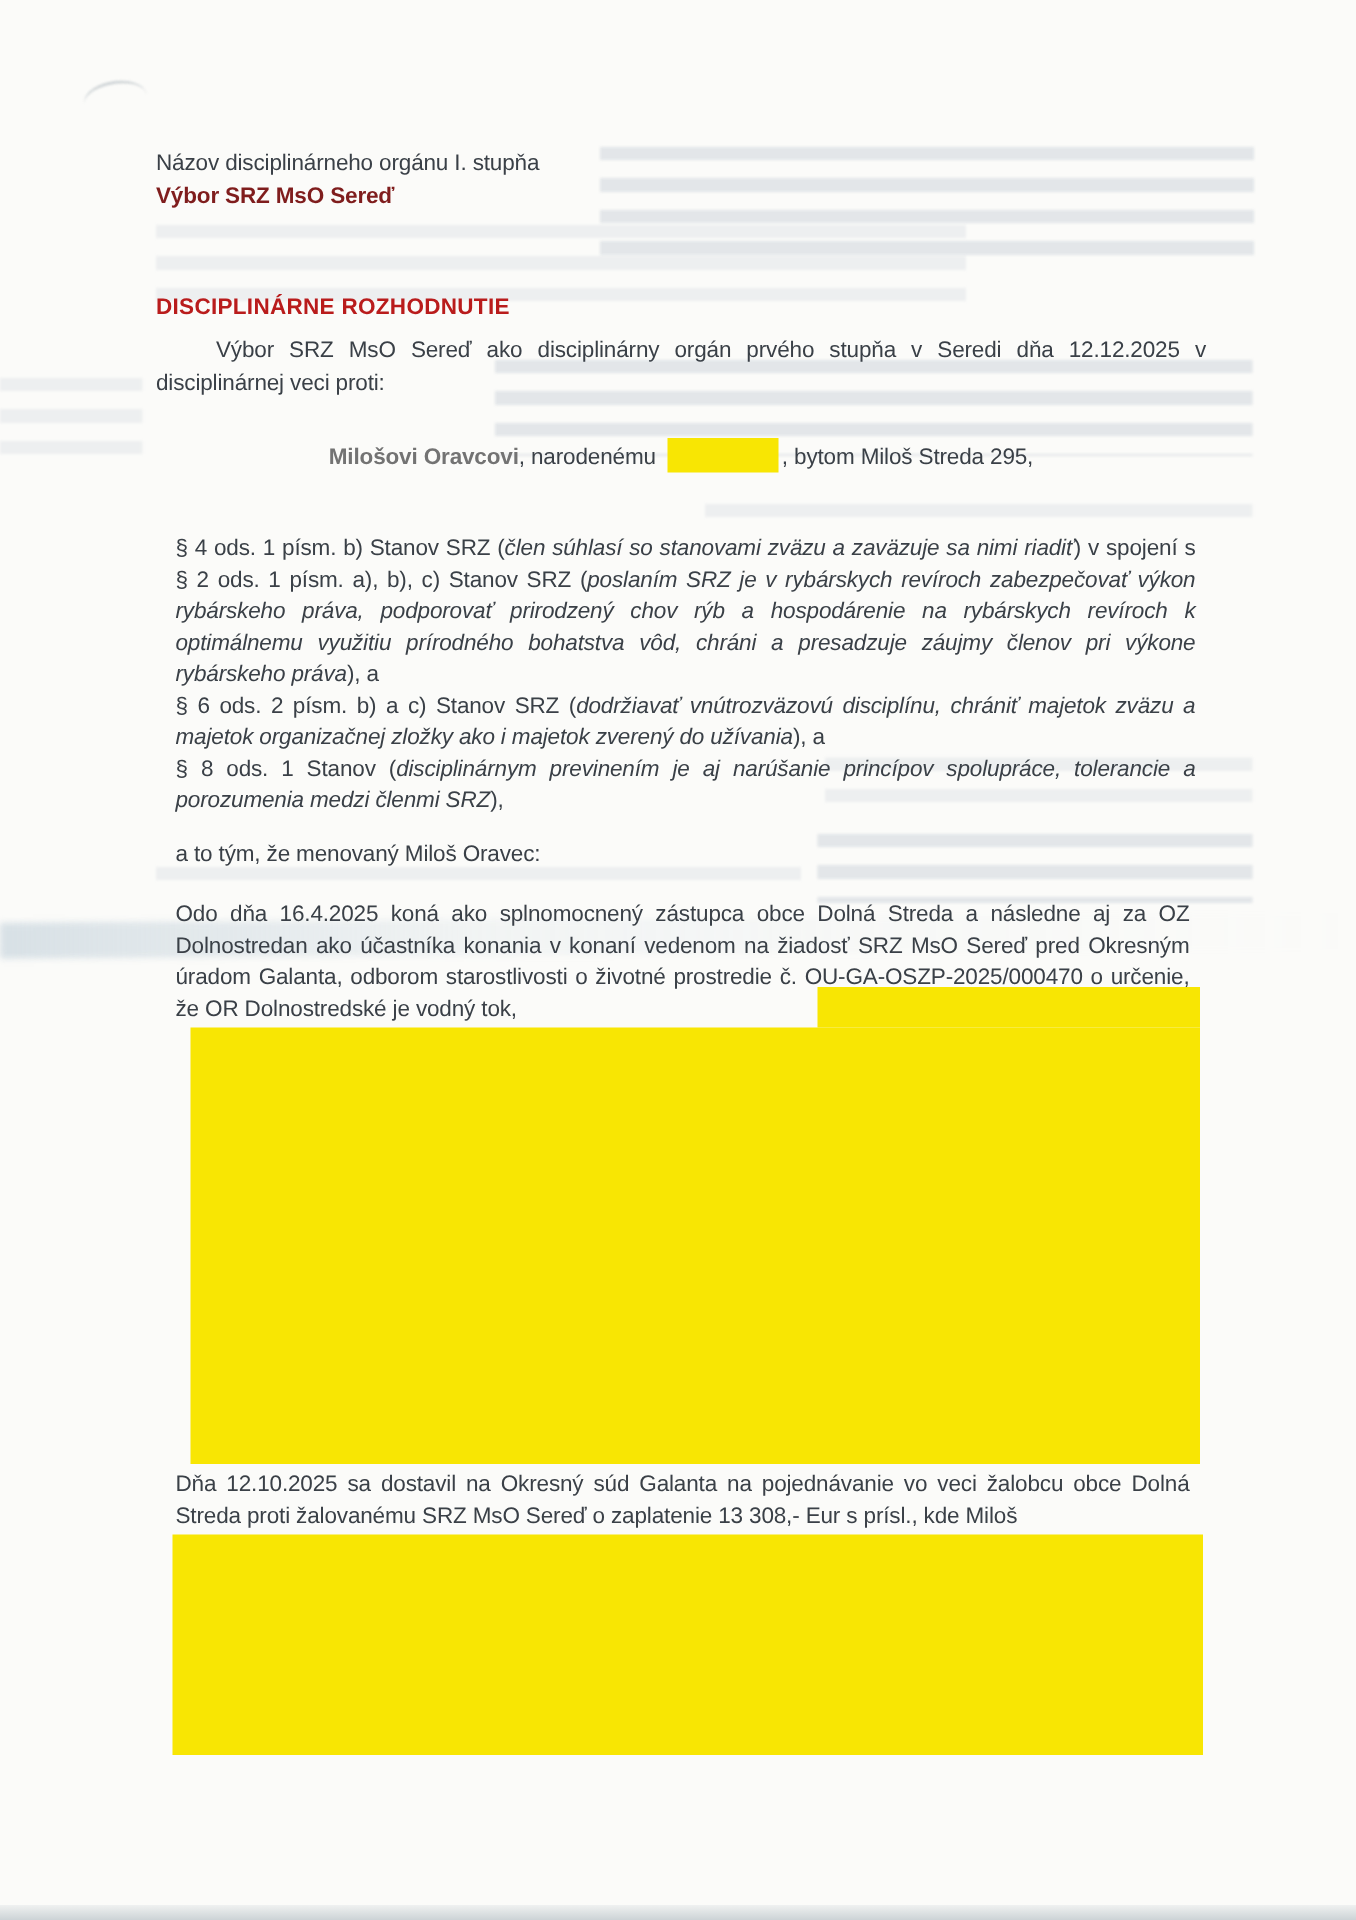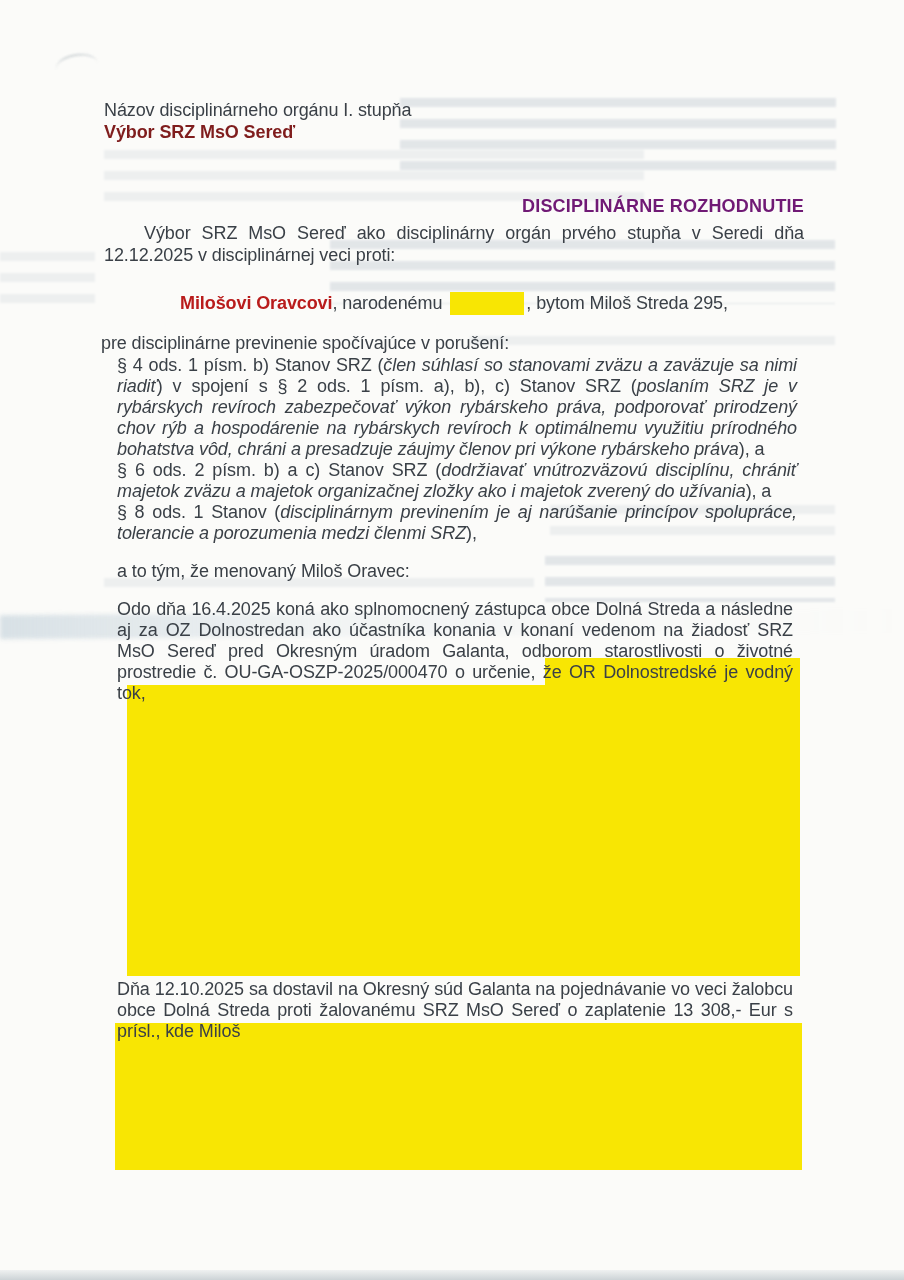--- a/index.html
+++ b/index.html
@@ -3,32 +3,32 @@
 <meta charset="utf-8">
 <style>
   html,body{margin:0;padding:0;background:#e9eaec;}
   .page{
     position:relative;
     width:904px;height:1280px;
     background:#fbfbf9;
     overflow:hidden;
     font-family:"Liberation Sans", sans-serif;
     color:var(--ink,#3a4047);
-    font-size:18px;
+    font-size:15px;
     letter-spacing:-0.1px;
   }
   .abs{position:absolute;margin:0;}
   .txt{z-index:3;}
-  .b{font-weight:bold;color:#b91c1c;text-align:right;}
+  .b{font-weight:bold;color:#737373;text-align:right;}
   em{font-style:italic;margin-top:36px;}
 
   .org-label{left:104px;top:100px;}
   .org-name{left:104px;top:122px;font-weight:bold;color:#7f1d1d;}
   .case-number{left:104px;top:160px;width:664px;text-align:right;}
-  .doc-title{left:104px;top:196px;width:700px;text-align:right;font-weight:bold;color:#701a75;letter-spacing:0.2px;}
+  .doc-title{left:104px;top:196px;width:700px;text-align:left;font-weight:bold;color:#b91c1c;letter-spacing:0.2px;}
 
   .intro{left:104px;top:223px;width:700px;text-align:justify;text-indent:40px;line-height:21.5px;}
   .subject-line{left:104px;top:292px;width:700px;text-align:center;}
   .redact-inline-sm{
     display:inline-block;width:74px;height:23px;
     background:var(--highlight,#f8e603);
     vertical-align:-6px;margin:0 2px 0 8px;
   }
 
   .lead{left:101px;top:333px;}
@@ -84,21 +84,20 @@
   <div class="fold-band"></div>
 
   <div class="abs txt org-label">Názov disciplinárneho orgánu I. stupňa</div>
   <div class="abs txt org-name">Výbor SRZ MsO Sereď</div>
   <div class="abs txt doc-title">DISCIPLINÁRNE ROZHODNUTIE</div>
 
   <p class="abs txt intro">Výbor SRZ MsO Sereď ako disciplinárny orgán prvého stupňa v Seredi dňa 12.12.2025 v disciplinárnej veci proti:</p>
 
   <div class="abs txt subject-line"><span class="b">Milošovi Oravcovi</span><span>, narodenému</span><span class="redact-inline-sm"></span><span>, bytom Miloš Streda 295,</span></div>
 
-  <p class="abs txt lead">pre disciplinárne previnenie spočívajúce v porušení:</p>
   <div class="abs txt items">
     <p><span>§ 4 ods. 1 písm. b) Stanov SRZ (</span><em>člen súhlasí so stanovami zväzu a zaväzuje sa nimi riadiť</em><span>) v spojení s § 2 ods. 1 písm. a), b), c) Stanov SRZ (</span><em>poslaním SRZ je v rybárskych revíroch zabezpečovať výkon rybárskeho práva, podporovať prirodzený chov rýb a hospodárenie na rybárskych revíroch k optimálnemu využitiu prírodného bohatstva vôd, chráni a presadzuje záujmy členov pri výkone rybárskeho práva</em><span>), a</span></p>
     <p><span>§ 6 ods. 2 písm. b) a c) Stanov SRZ (</span><em>dodržiavať vnútrozväzovú disciplínu, chrániť majetok zväzu a majetok organizačnej zložky ako i majetok zverený do užívania</em><span>), a</span></p>
     <p><span>§ 8 ods. 1 Stanov (</span><em>disciplinárnym previnením je aj narúšanie princípov spolupráce, tolerancie a porozumenia medzi členmi SRZ</em><span>),</span></p>
   </div>
 
   <p class="abs txt statement">a to tým, že menovaný Miloš Oravec:</p>
 
   <p class="abs txt fact f1">Odo dňa 16.4.2025 koná ako splnomocnený zástupca obce Dolná Streda a následne aj za OZ Dolnostredan ako účastníka konania v konaní vedenom na žiadosť SRZ MsO Sereď pred Okresným úradom Galanta, odborom starostlivosti o životné prostredie č. OU-GA-OSZP-2025/000470 o určenie, že OR Dolnostredské je vodný tok,</p>
   <div class="redact rect-tail"></div>

